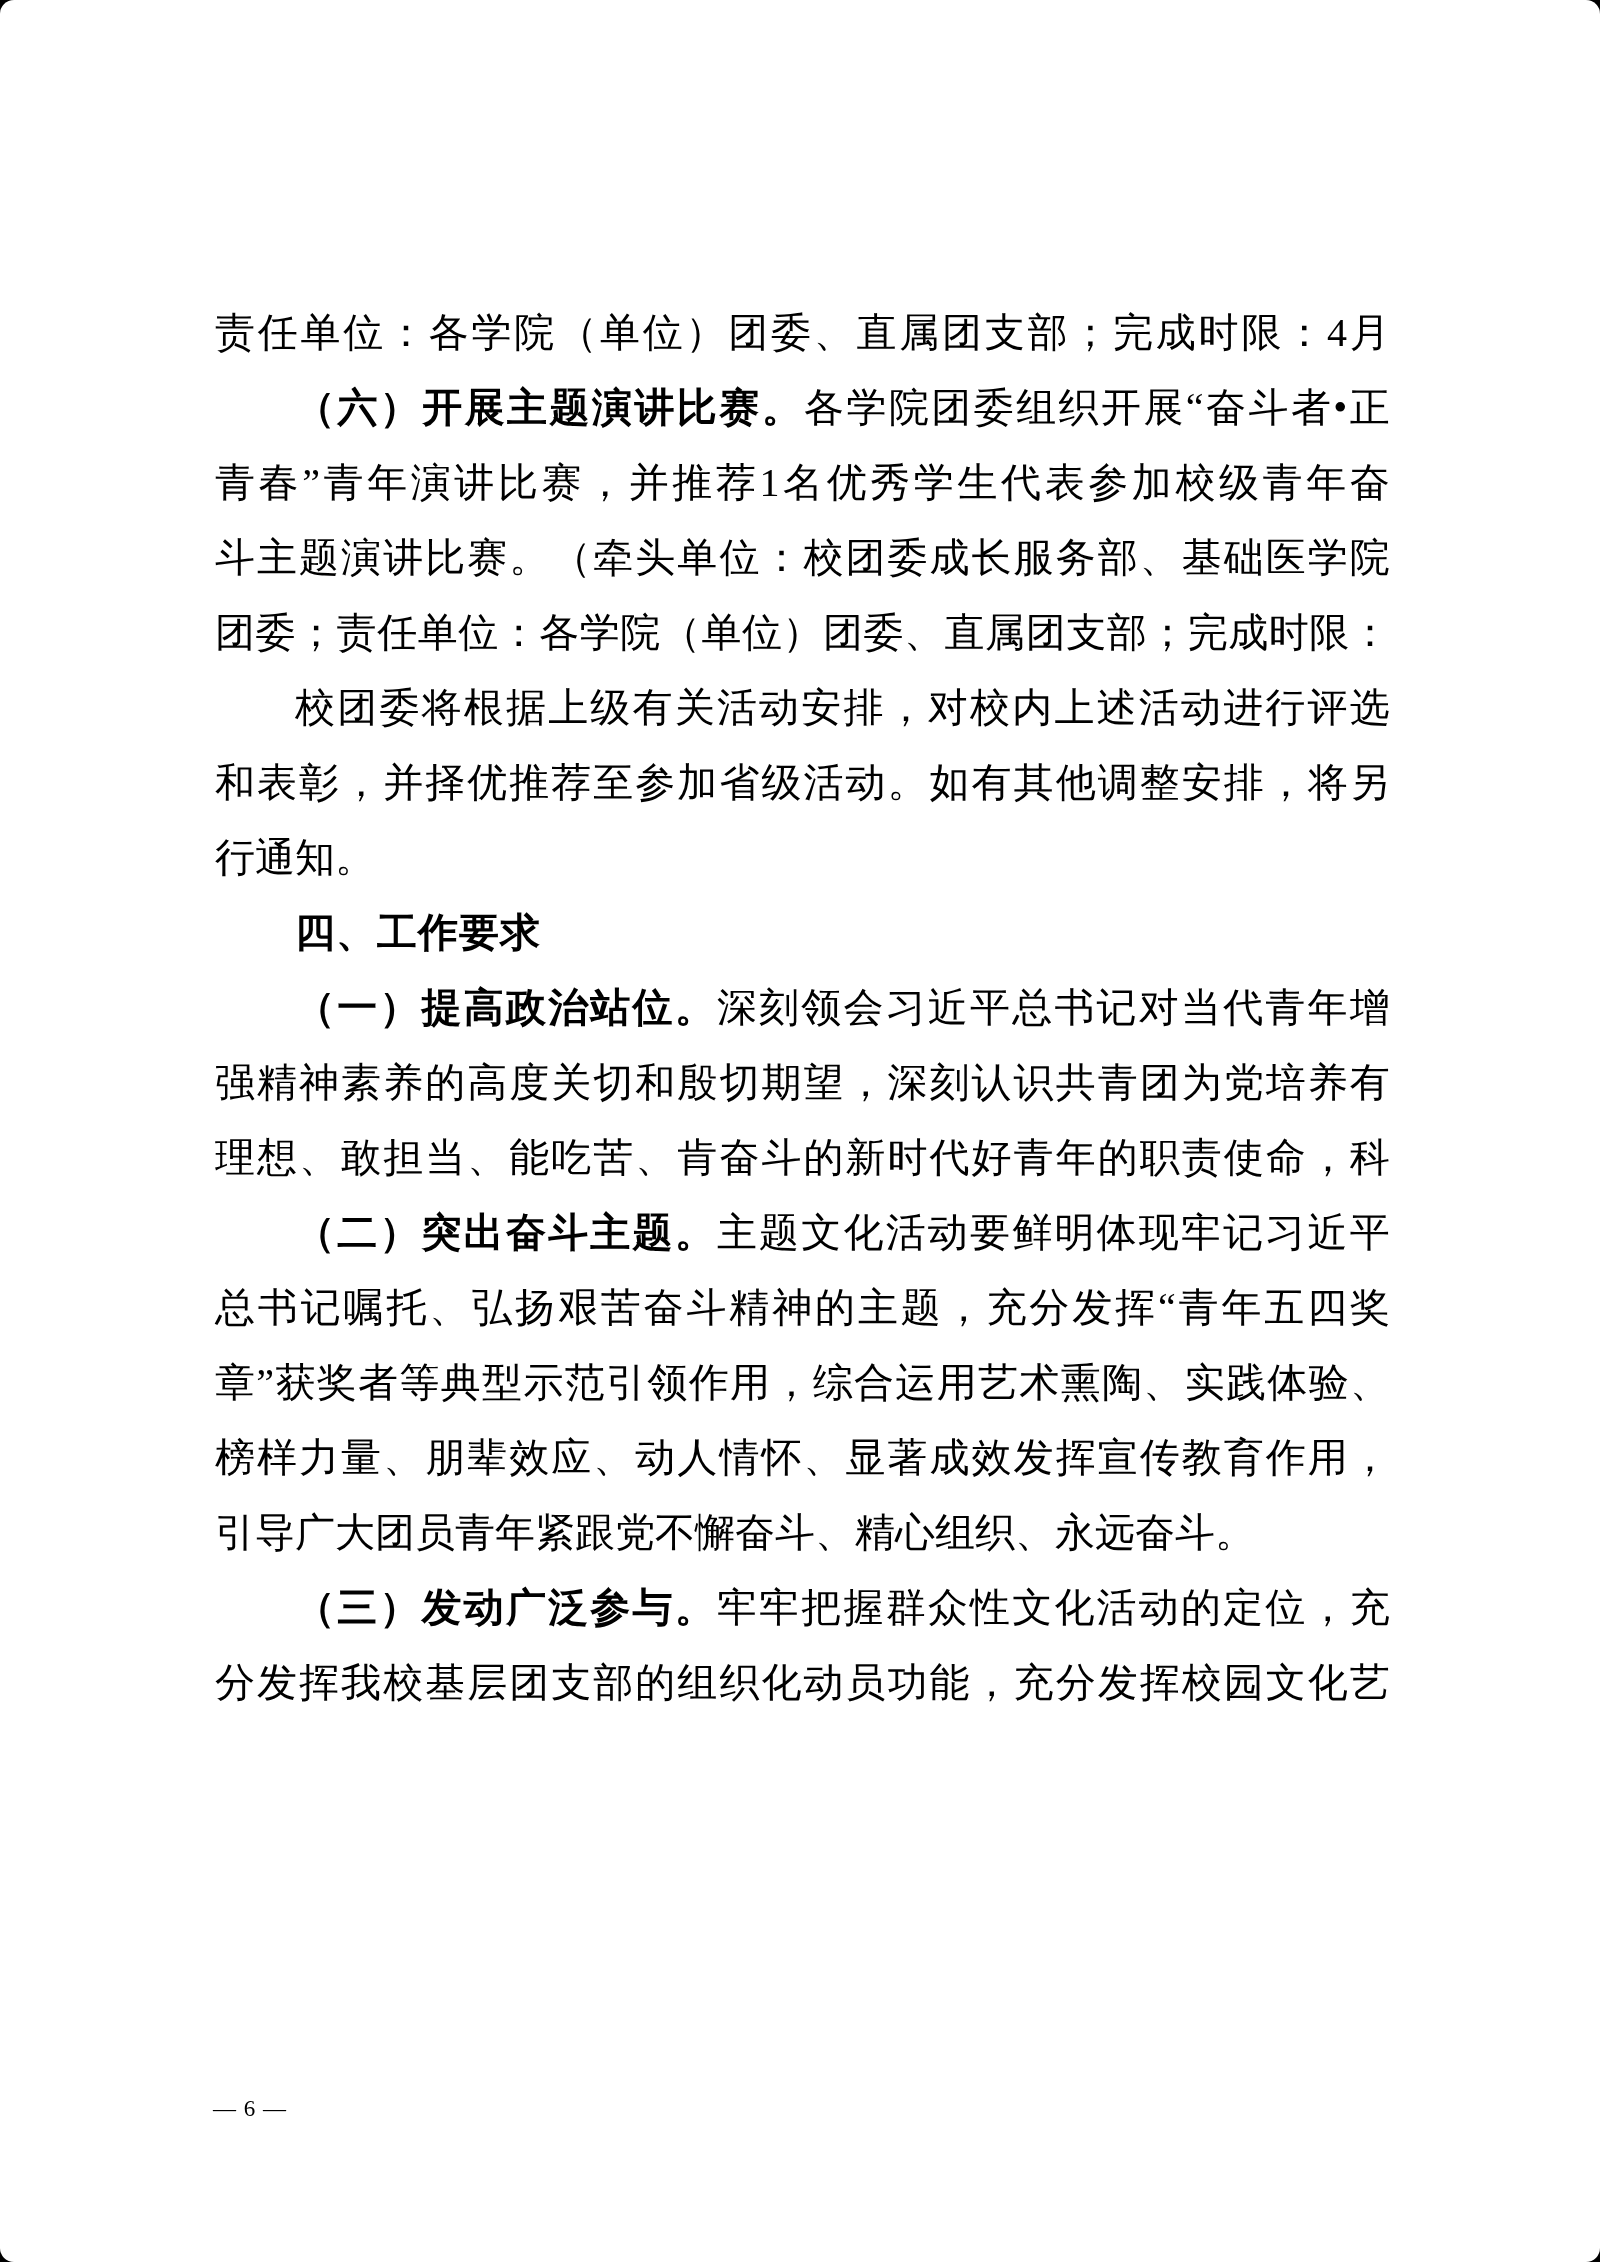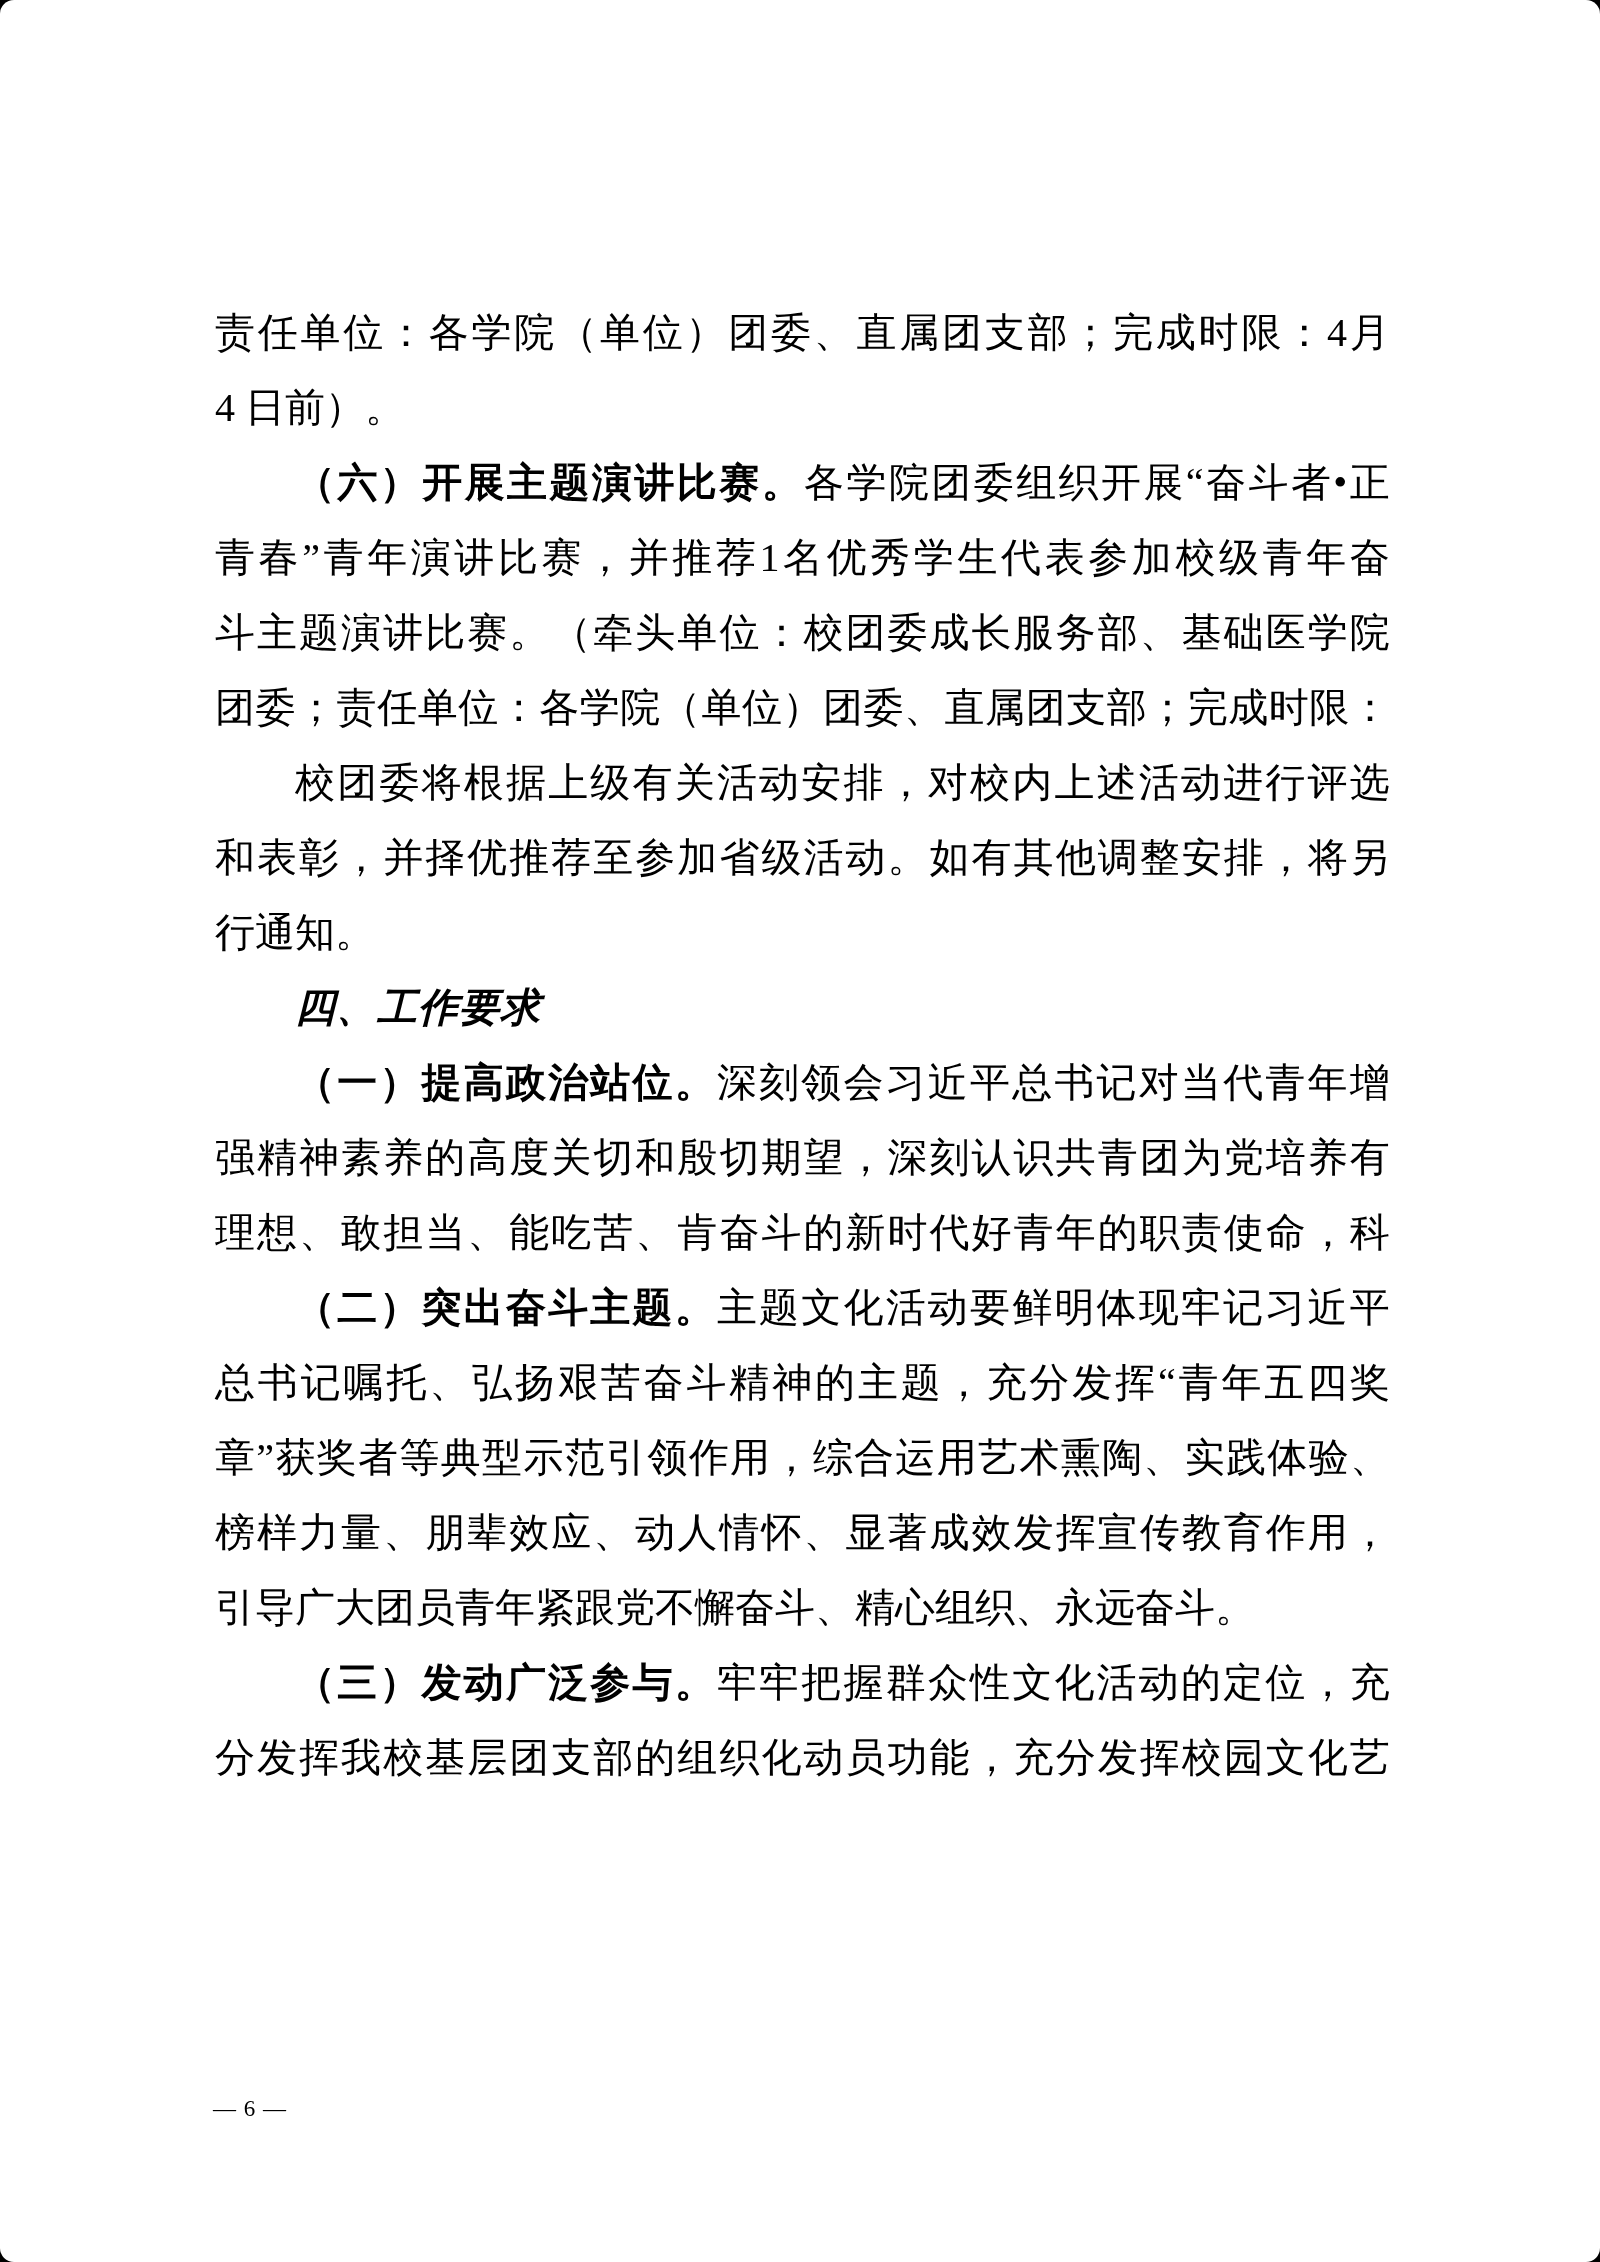--- a/index.html
+++ b/index.html
@@ -40,21 +40,20 @@
     display: block;
     flex: 0 0 auto;
   }
   .line .b {
     font-weight: 700;
   }
   .line.heading {
     font-family: "Liberation Sans", "DejaVu Sans", sans-serif;
     font-weight: 700;
     letter-spacing: 1px;
-    font-style: italic;
   }
   .footer {
     position: absolute;
     left: 213px;
     top: 2094px;
     height: 30px;
     line-height: 30px;
     font-family: "Liberation Serif", "DejaVu Serif", serif;
     font-size: 23px;
     letter-spacing: 1px;
@@ -89,21 +88,20 @@
         <span class="ch">部</span>
         <span class="ch">；</span>
         <span class="ch">完</span>
         <span class="ch">成</span>
         <span class="ch">时</span>
         <span class="ch">限</span>
         <span class="ch">：</span>
         <span class="ch">4</span>
         <span class="ch">月</span>
       </div>
-      <div class="line"><span class="run">4 日前）。</span></div>
       <div class="line justify" style="padding-left: 80px;">
         <span class="ch b">（</span>
         <span class="ch b">六</span>
         <span class="ch b">）</span>
         <span class="ch b">开</span>
         <span class="ch b">展</span>
         <span class="ch b">主</span>
         <span class="ch b">题</span>
         <span class="ch b">演</span>
         <span class="ch b">讲</span>

